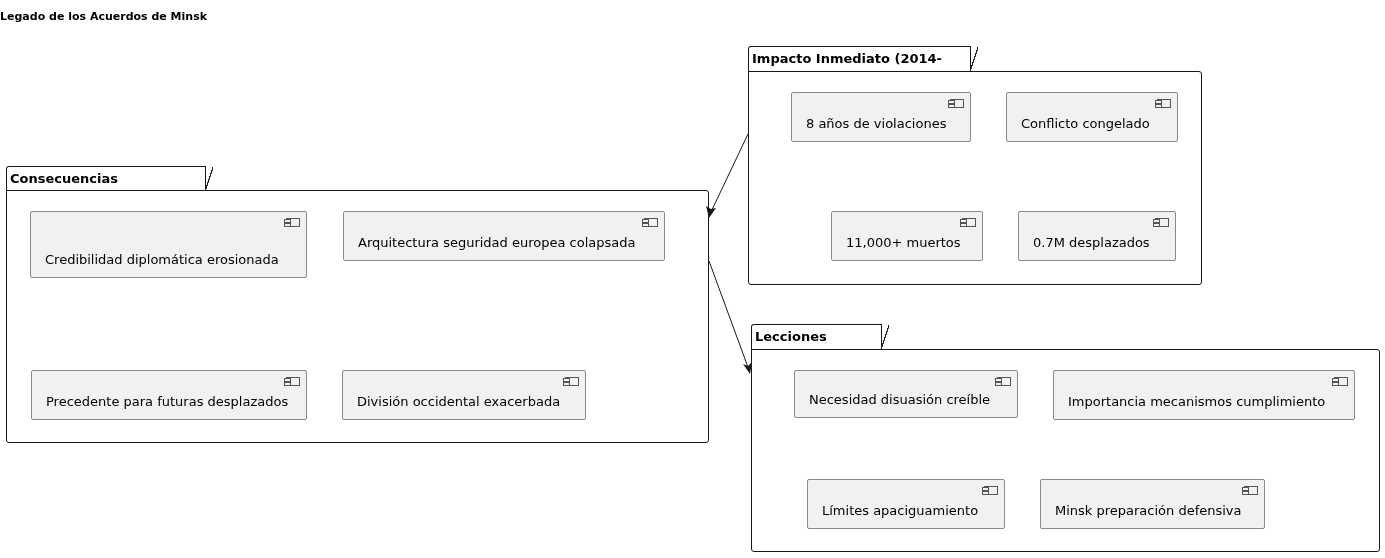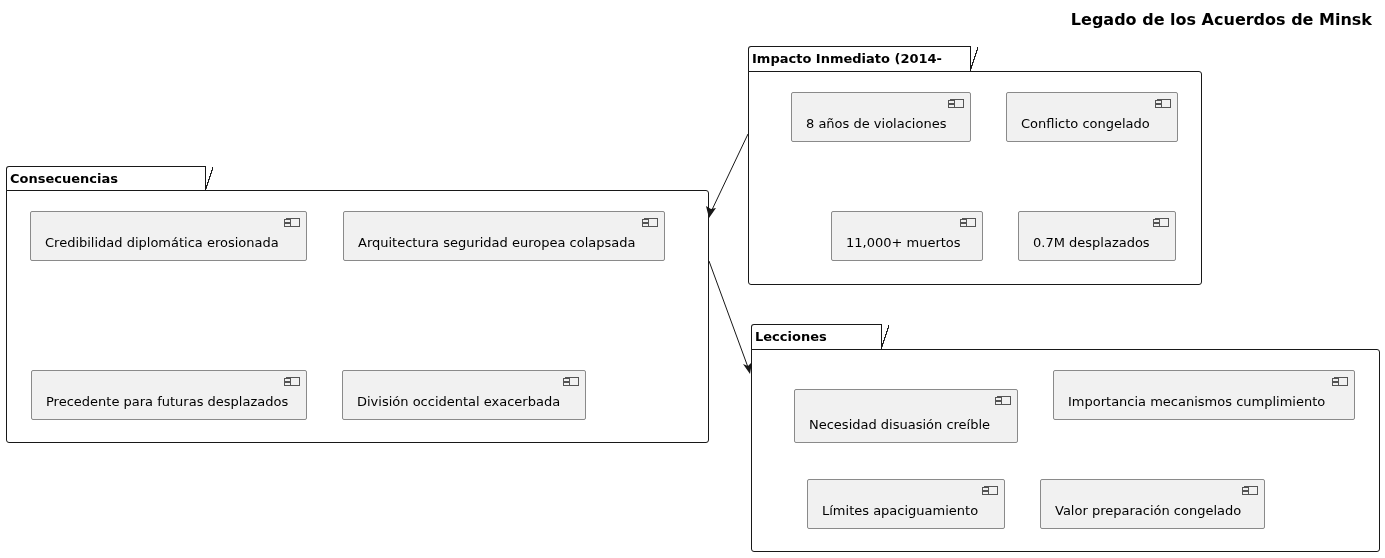--- a/index.html
+++ b/index.html
@@ -1,19 +1,19 @@
 <!DOCTYPE html>
 <html><head>
   <meta charset="utf-8">
   <style>
     html, body { margin: 0; padding: 0; background: #ffffff; }
     body { width: 1385px; height: 558px; position: relative; overflow: hidden;
            font-family: "DejaVu Sans", "Liberation Sans", sans-serif; color: #000; }
-    .title { position: absolute; left: 0; width: 1372px; top: 10px; text-align: right;
-             font-weight: bold; font-size: 16px; }
+    .title { position: absolute; left: 0; width: 1372px; top: 10px; text-align: left;
+             font-weight: bold; font-size: 11px; }
     .pkg-tab { position: absolute; border: 1.5px solid #181818; border-bottom: none;
                background: #fff; font-weight: bold; font-size: 13px; line-height: 23px;
                padding-left: 3px; box-sizing: border-box; border-top-left-radius: 3px; }
     .pkg-tab::after { content: ""; position: absolute; right: -8px; top: -1px; width: 8px; height: 24px;
                background: linear-gradient(to bottom right, transparent 49%, #181818 50%, #181818 56%, transparent 57%); }
     .pkg-body { position: absolute; border: 1.5px solid #181818; background: #fff; box-sizing: border-box;
                 border-radius: 0 3px 3px 3px; }
     .comp { position: absolute; border: 1px solid #8a8a8a; background: #f1f1f1; border-radius: 2px;
             box-sizing: border-box; font-size: 13px; }
     .comp .lbl { position: absolute; left: 14px; bottom: 10px; white-space: nowrap; }
@@ -27,21 +27,21 @@
   </style>
 </head>
 <body>
 
 <div class="title">Legado de los Acuerdos de Minsk</div>
 
 <div>
   <div class="pkg-tab" style="left:6px; top:166px; width:200px; height:25px;">Consecuencias Estratégicas</div>
   <div class="pkg-body" style="left:6px; top:190px; width:703px; height:253px;"></div>
 
-  <div class="comp" style="left:30px; top:211px; width:277px; height:50px;">
+  <div class="comp" style="left:30px; top:211px; width:277px; height:67px;">
     <span class="cicon"></span>
     <span class="lbl">Credibilidad diplomática erosionada</span>
   </div>
   <div class="comp" style="left:343px; top:211px; width:322px; height:50px;">
     <span class="cicon"></span>
     <span class="lbl">Arquitectura seguridad europea colapsada</span>
   </div>
   <div class="comp" style="left:31px; top:370px; width:276px; height:50px;">
     <span class="cicon"></span>
     <span class="lbl">Precedente para futuras desplazados</span>
@@ -71,35 +71,35 @@
   <div class="comp" style="left:1018px; top:211px; width:158px; height:50px;">
     <span class="cicon"></span>
     <span class="lbl">0.7M desplazados</span>
   </div>
 </div>
 
 <div>
   <div class="pkg-tab" style="left:751px; top:324px; width:131px; height:26px;">Lecciones Aprendidas</div>
   <div class="pkg-body" style="left:751px; top:349px; width:629px; height:203px;"></div>
 
-  <div class="comp" style="left:794px; top:370px; width:224px; height:54px;margin-top:19px;">
+  <div class="comp" style="left:794px; top:370px; width:224px; height:48px;">
     <span class="cicon"></span>
     <span class="lbl">Necesidad disuasión creíble</span>
   </div>
   <div class="comp" style="left:1053px; top:370px; width:302px; height:50px;padding-left:32px;">
     <span class="cicon"></span>
     <span class="lbl">Importancia mecanismos cumplimiento</span>
   </div>
   <div class="comp" style="left:807px; top:479px; width:198px; height:50px;">
     <span class="cicon"></span>
     <span class="lbl">Límites apaciguamiento</span>
   </div>
   <div class="comp" style="left:1040px; top:479px; width:225px; height:50px;">
     <span class="cicon"></span>
-    <span class="lbl">Valor preparación congelado</span>
+    <span class="lbl">Minsk preparación defensiva</span>
   </div>
 </div>
 
 <svg class="arrows" width="1385" height="558">
   <g>
     <line x1="748" y1="134" x2="710" y2="214" stroke="#181818" stroke-width="1"></line>
     <polygon points="709,218 706,206 711,209 716,208" fill="#181818"></polygon>
   </g>
   <g>
     <line x1="709" y1="261" x2="749" y2="370" stroke="#181818" stroke-width="1"></line>

